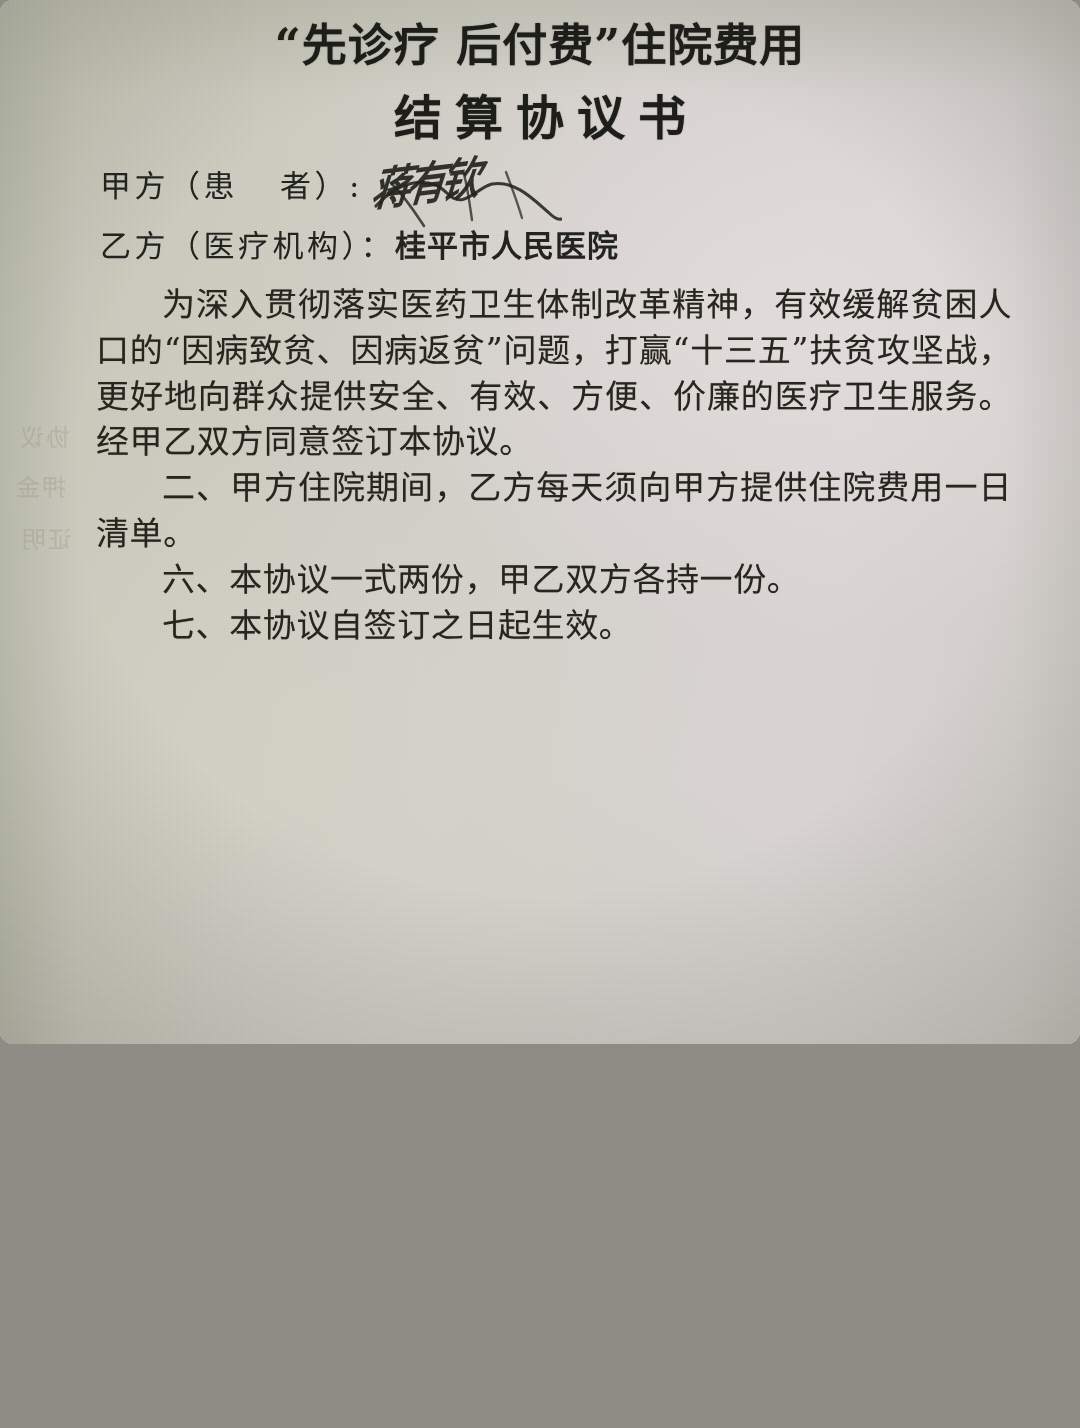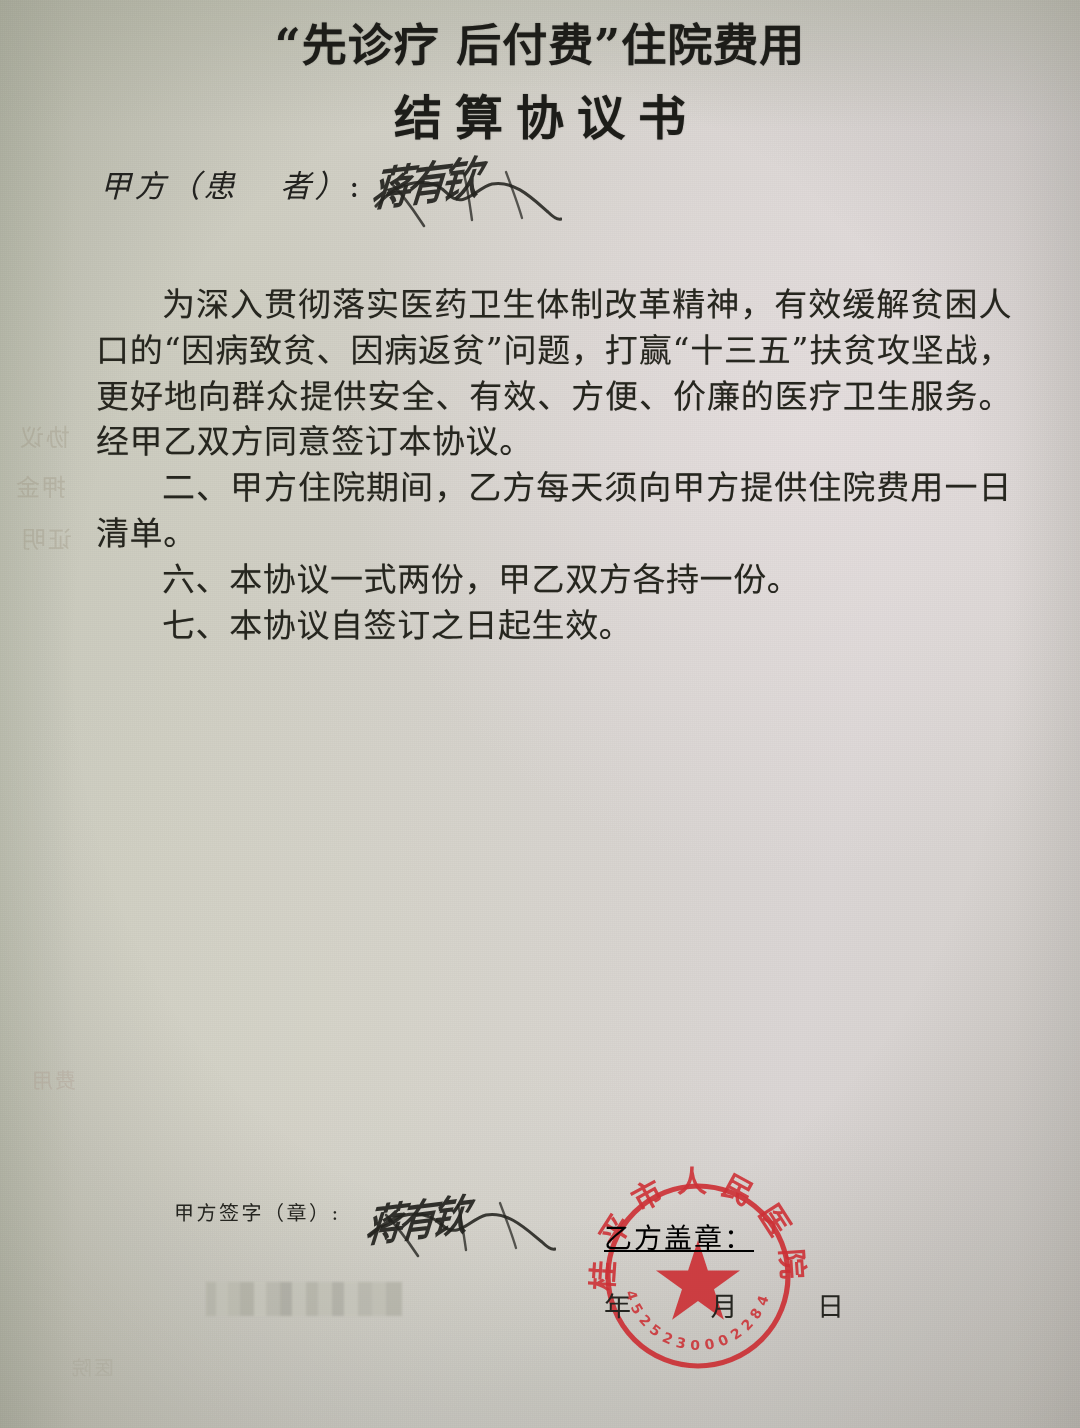--- a/index.html
+++ b/index.html
@@ -5,25 +5,26 @@
 <style>
   html, body {
     margin: 0;
     padding: 0;
     background: #8d8d86;
   }
 
   .page {
     position: relative;
     width: 1080px;
-    height: 1428px;
+    height: 1044px;
     overflow: hidden;
     background: #c9c8bb;
     font-family: "DejaVu Sans", "Liberation Sans", sans-serif;
     color: #24241f;
+    border-radius: 13px;
     -webkit-font-smoothing: antialiased;
   }
 
   
   .paper-tint-a,
   .paper-tint-b,
   .paper-tint-c,
   .paper-vignette,
   .paper-grain {
     position: absolute;
@@ -96,21 +97,21 @@
     left: 100px;
     font-family: "DejaVu Serif", "Liberation Serif", serif;
     font-size: 31px;
     line-height: 40px;
     letter-spacing: 3.5px;
     color: #232320;
     white-space: nowrap;
   }
   .party-a { top: 166px; }
   .party-b { top: 226px; }
-  .party-label-wide { letter-spacing: 3.5px; font-style: italic; }
+  .party-label-wide { letter-spacing: 3.5px; }
   .gap-wide { display: inline-block; width: 42px; }
   .party-value {
     letter-spacing: 1px;
     font-weight: 700;
   }
 
   
   .sig {
     position: absolute;
     font-family: "DejaVu Serif", "Liberation Serif", serif;
@@ -268,20 +269,23 @@
     </div>
 
     <div class="sig sig-top">蒋有钦</div>
     <svg class="sig-stroke" style="left:372px; top:168px; width:190px; height:62px;" viewBox="0 0 190 62">
       <path d="M4 38 C 30 10, 58 8, 76 26 C 92 42, 104 20, 120 16 C 142 12, 160 30, 176 44 C 182 50, 186 52, 189 51" fill="none" stroke="#23231f" stroke-width="3.1" stroke-linecap="round" opacity=".88"></path>
       <path d="M20 16 C 34 30, 44 46, 52 58" fill="none" stroke="#23231f" stroke-width="2.6" stroke-linecap="round" opacity=".8"></path>
       <path d="M92 6 C 96 22, 98 38, 100 52" fill="none" stroke="#23231f" stroke-width="2.4" stroke-linecap="round" opacity=".75"></path>
       <path d="M134 4 C 140 20, 146 36, 150 50" fill="none" stroke="#23231f" stroke-width="2.3" stroke-linecap="round" opacity=".72"></path>
     </svg>
 
+    <div class="party-line party-b">
+      <span>乙方（医疗机构）：</span><span class="party-value">桂平市人民医院</span>
+    </div>
 
     <div class="body-text">
       <p>为深入贯彻落实医药卫生体制改革精神，有效缓解贫困人口的“因病致贫、因病返贫”问题，打赢“十三五”扶贫攻坚战，更好地向群众提供安全、有效、方便、价廉的医疗卫生服务。经甲乙双方同意签订本协议。</p>
       <p>二、甲方住院期间，乙方每天须向甲方提供住院费用一日清单。</p>
       <p>六、本协议一式两份，甲乙双方各持一份。</p>
       <p>七、本协议自签订之日起生效。</p>
     </div>
 
     <div class="sign-row">甲方签字（章）:</div>
 

